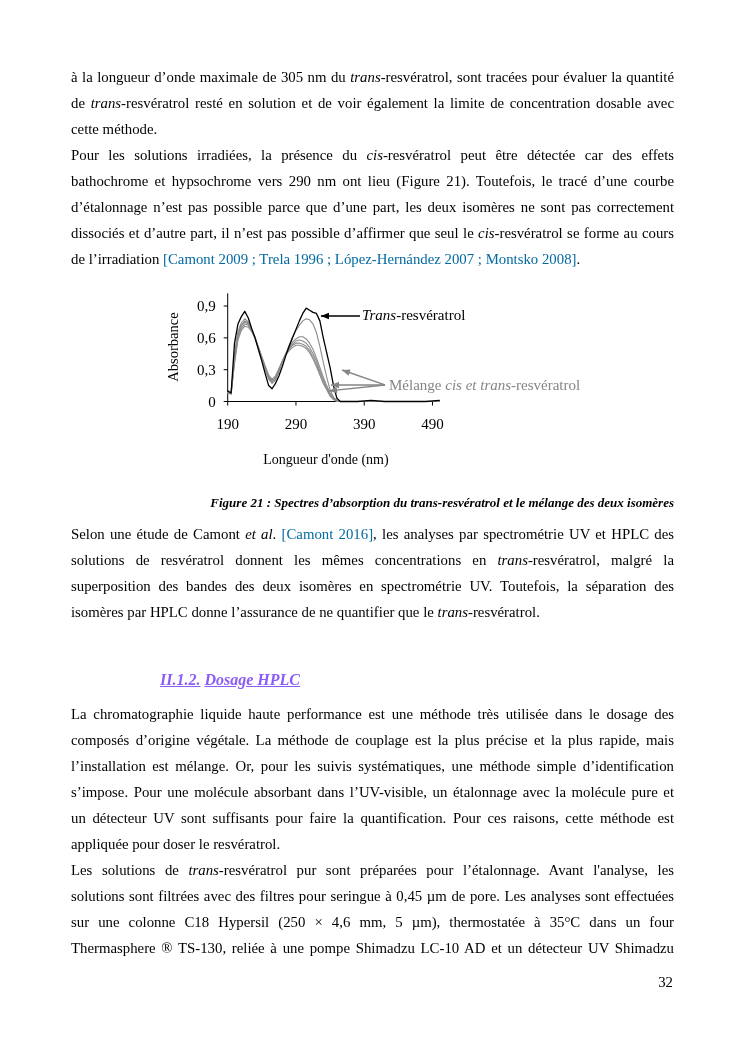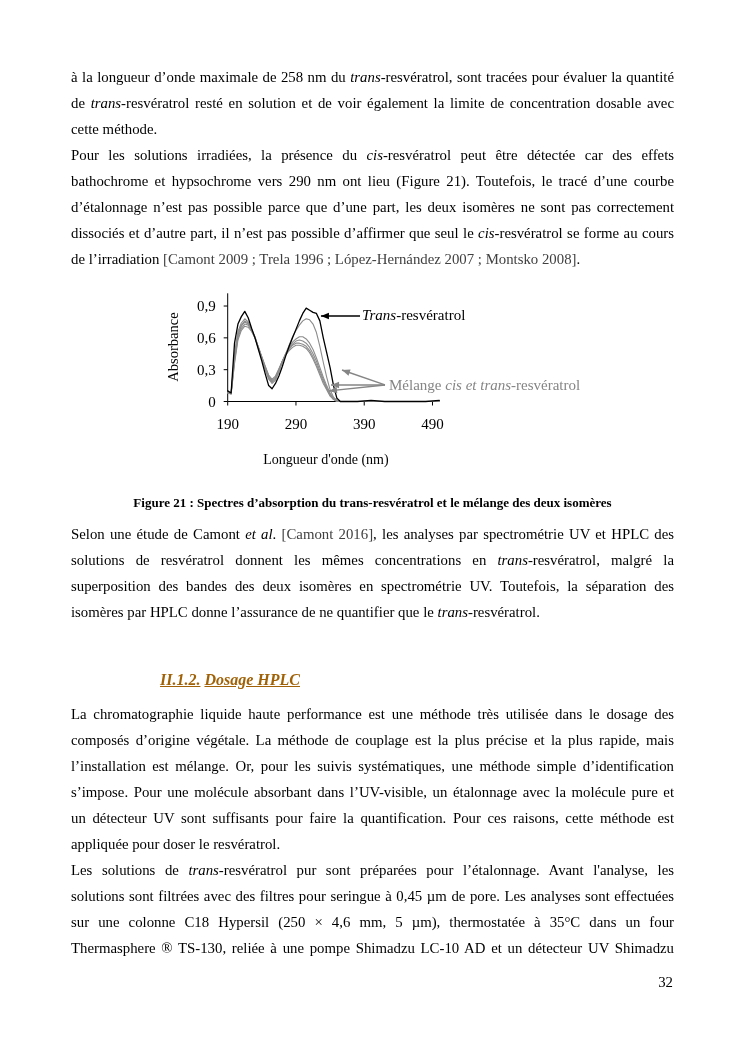--- a/index.html
+++ b/index.html
@@ -20,40 +20,41 @@
       line-height: 26px;
     }
     .para { margin: 0; padding: 0; }
     .ln {
       height: 26px;
       text-align: justify;
       text-align-last: justify;
     }
     .ln.last { text-align-last: left; }
     .it { font-style: italic; }
-    .cite { color: #404040; cursor: pointer; margin-top: 16px; }
+    .cite { color: #0369a1; cursor: pointer; margin-top: 16px; }
     .caption {
       position: absolute;
       left: 71px;
       top: 494px;
       width: 603px;
-      text-align: center;
+      text-align: right;
       font-size: 13px;
       line-height: 18px;
       font-weight: bold;
+      font-style: italic;
     }
     .heading {
       position: absolute;
       left: 160px;
       top: 670px;
       font-size: 16px;
       line-height: 20px;
       font-weight: bold;
       font-style: italic;
-      color: #a16207;
+      color: #8b5cf6;
       white-space: nowrap;
     }
     .heading span { text-decoration: underline; }
     .heading .h-title { margin-left: 4px; }
     .pagenum {
       position: absolute;
       right: 71px;
       top: 969px;
       font-size: 14.8px;
       line-height: 26px;
@@ -74,21 +75,21 @@
     #chart-svg .ann-grey { fill: #858585; }
     #chart-svg .t-it { font-style: italic; }
   </style>
 </head>
 <body>
 
 <div class="page">
 
   <div class="block" style="top:64px;">
     <div class="para">
-      <div class="ln"><span>à la longueur d’onde maximale de 258 nm du </span><span class="it">trans</span><span>-resvératrol, sont tracées pour évaluer la quantité</span></div>
+      <div class="ln"><span>à la longueur d’onde maximale de 305 nm du </span><span class="it">trans</span><span>-resvératrol, sont tracées pour évaluer la quantité</span></div>
       <div class="ln"><span>de </span><span class="it">trans</span><span>-resvératrol resté en solution et de voir également la limite de concentration dosable avec</span></div>
       <div class="ln last"><span>cette méthode.</span></div>
     </div>
     <div class="para">
       <div class="ln"><span>Pour les solutions irradiées, la présence du </span><span class="it">cis</span><span>-resvératrol peut être détectée car des effets</span></div>
       <div class="ln"><span>bathochrome et hypsochrome vers 290 nm ont lieu (Figure 21). Toutefois, le tracé d’une courbe</span></div>
       <div class="ln"><span>d’étalonnage n’est pas possible parce que d’une part, les deux isomères ne sont pas correctement</span></div>
       <div class="ln"><span>dissociés et d’autre part, il n’est pas possible d’affirmer que seul le </span><span class="it">cis</span><span>-resvératrol se forme au cours</span></div>
       <div class="ln last"><span>de l’irradiation </span><span class="cite">[Camont 2009 ; Trela 1996 ; López-Hernández 2007 ; Montsko 2008]</span><span>.</span></div>
     </div>

